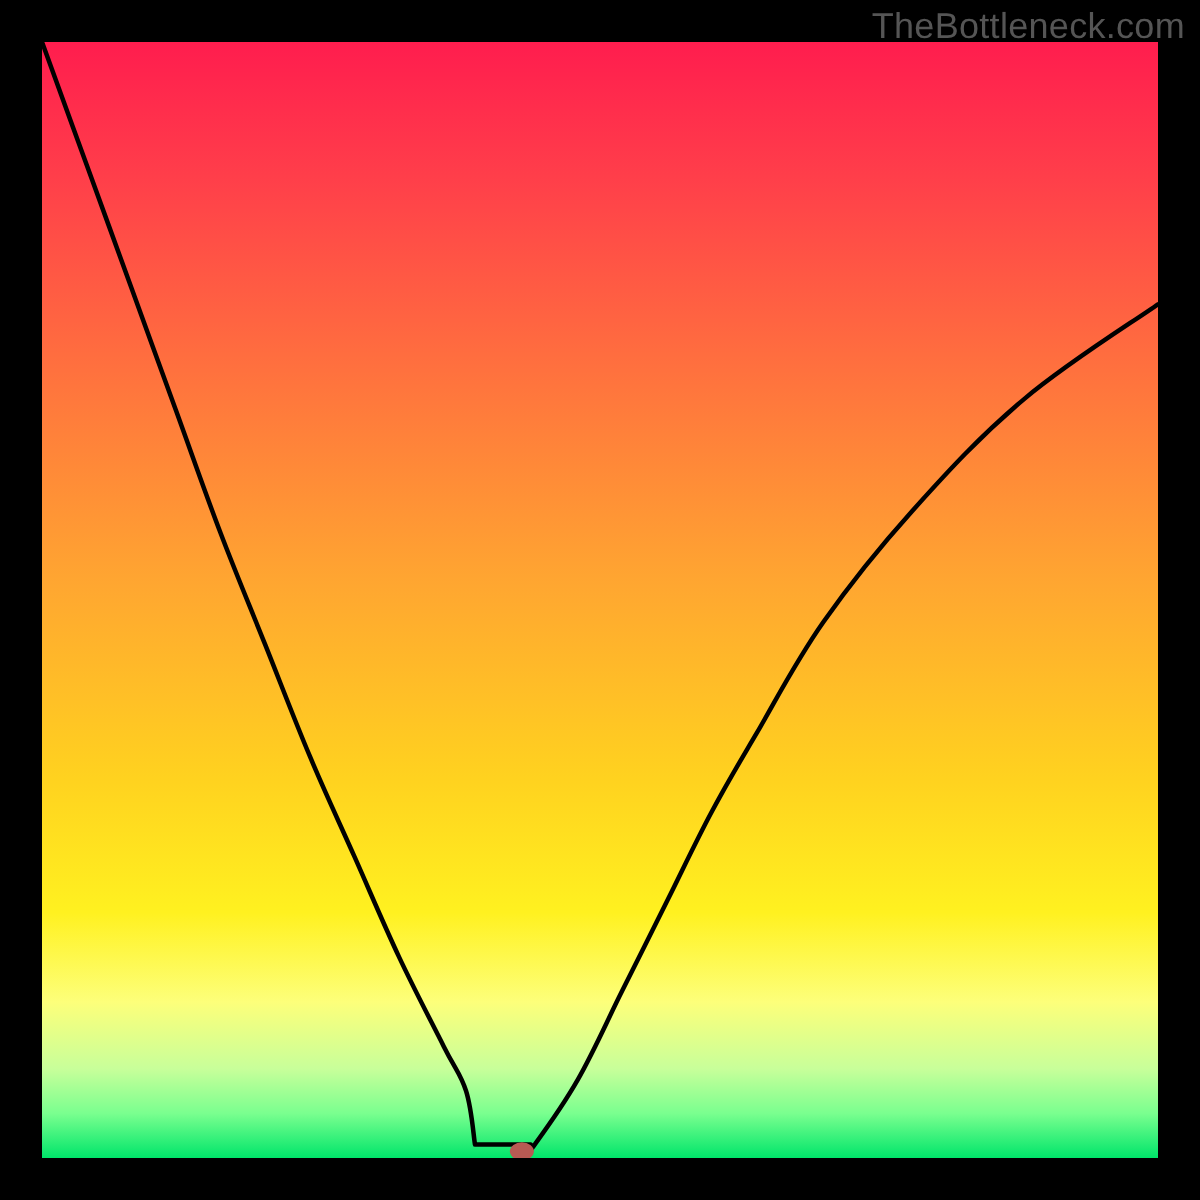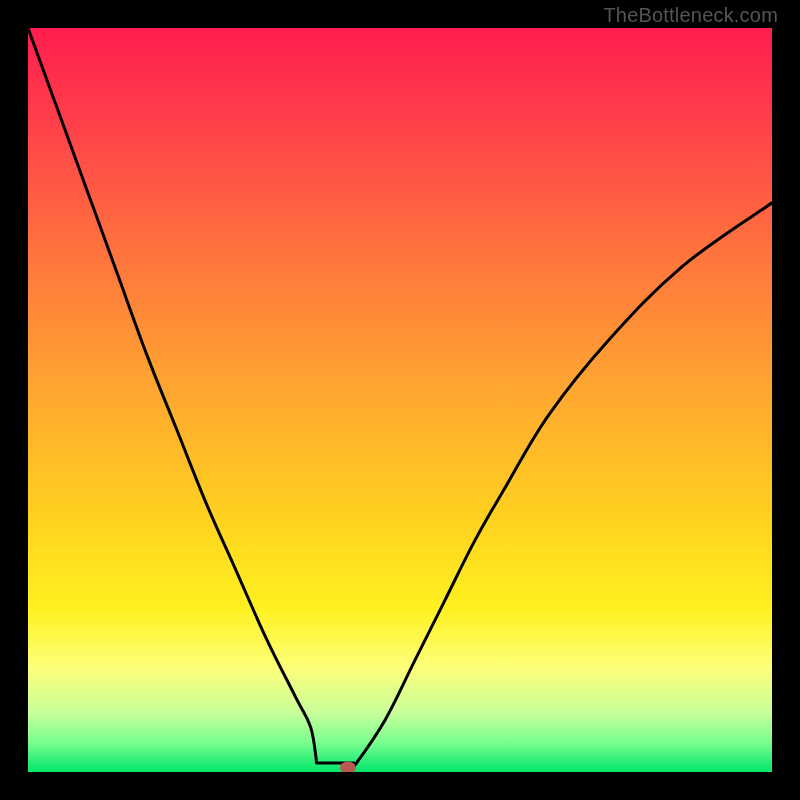--- a/index.html
+++ b/index.html
@@ -32,23 +32,23 @@
       #fff120 78%,
       #fdff7a 86%,
       #c8ff9a 92%,
       #7aff8f 96%,
       #00e56a 100%
     );
   }
   .watermark {
     position: absolute;
     top: 4px;
-    right: 22px;
+    right: 10px;
     color: #555;
-    font-size: 20px;
+    font-size: 24px;
     font-weight: 500;
     letter-spacing: 0.2px;
     font-family: Arial, Helvetica, sans-serif;
   }
   svg.curve {
     position: absolute;
     left: 0;
     top: 0;
     width: 744px;
     height: 744px;

